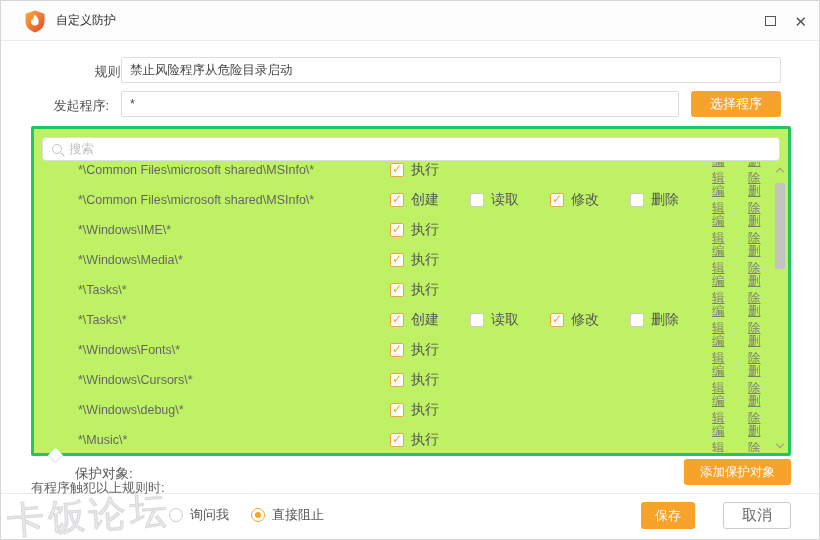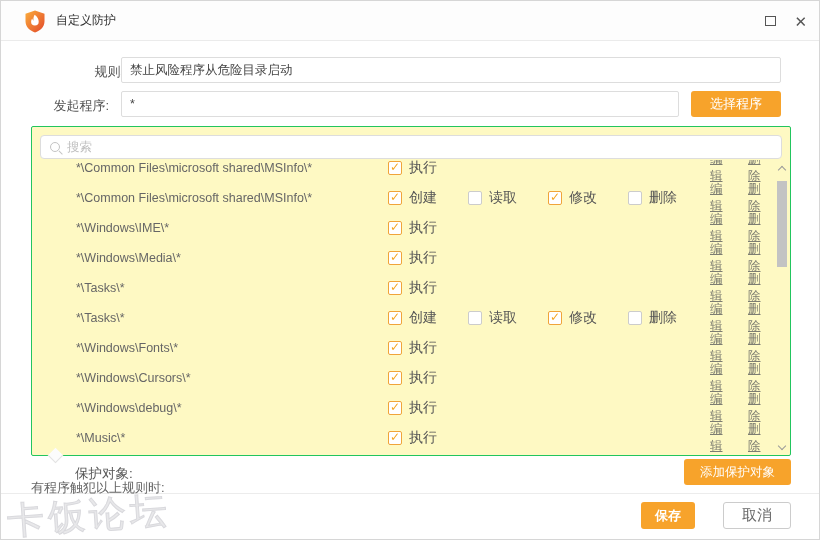--- a/index.html
+++ b/index.html
@@ -25,21 +25,21 @@
            background:#fff; font-size:12.5px; color:#444; padding:12px 8px;
            font-family:"Liberation Sans","DejaVu Sans",sans-serif; outline:none; }
   .in-rule { top:56px; width:660px; }
   .in-init { top:90px; width:558px; }
   .btn-orange { background:#f7a32b; color:#fff; border:none; border-radius:3px;
                 font-size:13px; cursor:pointer; font-family:inherit; }
   .btn-select { position:absolute; left:690px; top:90px; width:90px; height:26px; }
 
   
   .panel { position:absolute; left:30px; top:125px; width:760px; height:330px;
-           background:#fef9c3; border:1px solid #22c55e; border-radius:2px; }
+           background:#bef264; border:3px solid #22c55e; border-radius:2px; }
   .searchbox { position:absolute; left:8px; top:8px; right:8px; height:24px;
                background:#fff; border:1px solid #ddd; border-radius:4px;
                display:flex; align-items:center; }
   .search-icon { width:10px; height:10px; border:1.4px solid #c4c4c4; border-radius:50%;
                  margin-left:9px; position:relative; flex:none; }
   .search-icon::after { content:""; position:absolute; width:5px; height:1.4px; background:#c4c4c4;
                         right:-4px; bottom:-2px; transform:rotate(45deg); }
   .search-input { border:none; outline:none; background:transparent; flex:1; margin-left:7px;
                   font-size:12.5px; color:#555; font-family:inherit; }
   .search-input::placeholder { color:#bfbfbf; }
@@ -78,21 +78,21 @@
 
   
   .foot-label { position:absolute; left:30px; top:478px; font-size:13px; color:#666; }
   .radio-group { position:absolute; left:168px; top:505px; display:flex; align-items:center; gap:22px; }
   .radio-item { display:flex; align-items:center; cursor:pointer; }
   .radio { width:14px; height:14px; border-radius:50%; border:1px solid #ccc; background:#fff; flex:none; }
   .radio-item.selected .radio { border-color:#f5a623; position:relative; }
   .radio-item.selected .radio::after { content:""; position:absolute; left:3px; top:3px;
                                        width:6px; height:6px; border-radius:50%; background:#f5a623; }
   .radio-label { margin-left:7px; font-size:13px; color:#555; }
-  .btn-save { position:absolute; left:640px; top:501px; width:54px; height:27px;font-weight:bold; }
+  .btn-save { position:absolute; left:640px; top:501px; width:54px; height:27px; }
   .btn-cancel { position:absolute; left:722px; top:501px; width:68px; height:27px;
                 background:#fff; border:1px solid #ccc; border-radius:3px; color:#666;
                 font-size:15px; cursor:pointer; font-family:inherit; }
 
   .watermark { position:absolute; left:6px; top:490px; font-size:37px; letter-spacing:4px;
                color:rgba(190,190,195,0.35); -webkit-text-stroke:1px #d9d9dd;
                transform:rotate(-4deg); pointer-events:none; white-space:nowrap; }
 </style>
 </head>
 <body>
@@ -307,16 +307,26 @@
   </div>
 
   <div class="notch"></div>
 
   <div class="prot-label">保护对象:</div>
   <button class="btn-orange btn-add">添加保护对象</button>
   <div class="divider"></div>
 
   <div class="watermark">卡饭论坛</div>
   <div class="foot-label">有程序触犯以上规则时:</div>
+  <div class="radio-group">
+    <span class="radio-item">
+      <span class="radio"></span>
+      <span class="radio-label">询问我</span>
+    </span>
+    <span class="radio-item selected">
+      <span class="radio"></span>
+      <span class="radio-label">直接阻止</span>
+    </span>
+  </div>
   <button class="btn-orange btn-save">保存</button>
   <button class="btn-cancel">取消</button>
 
 </div>
 
 </body></html>

